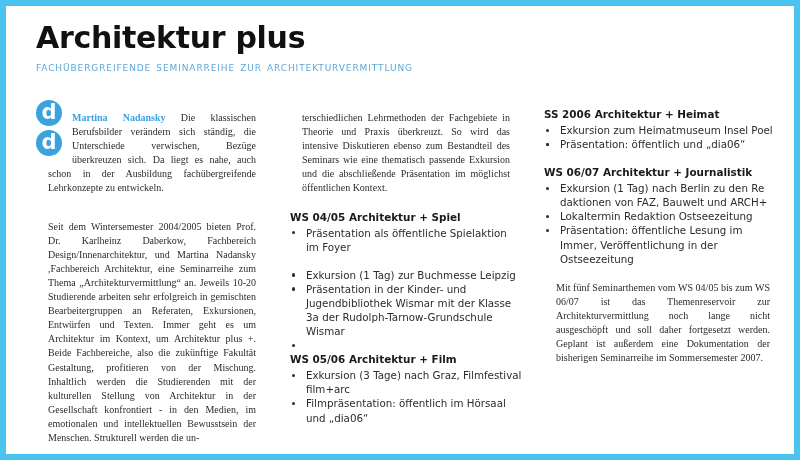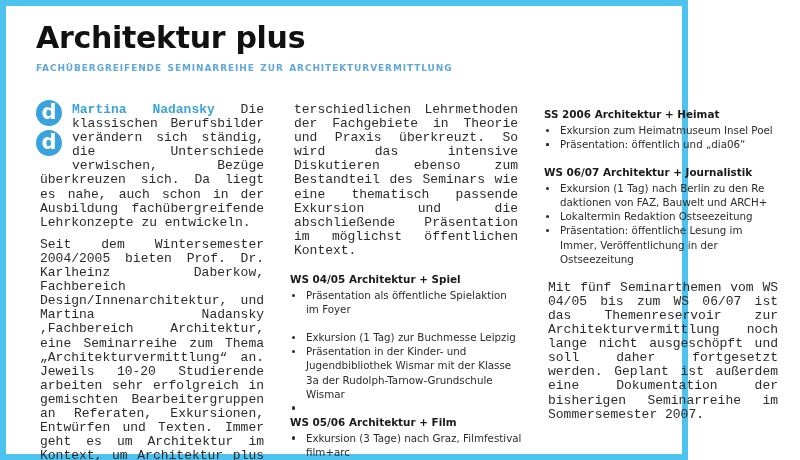--- a/index.html
+++ b/index.html
@@ -9,21 +9,21 @@
   }
   body {
     width: 800px;
     height: 460px;
     overflow: hidden;
     font-family: "DejaVu Sans", sans-serif;
   }
 
   .page {
     position: relative;
-    width: 688px;
+    width: 800px;
     height: 460px;
     box-sizing: border-box;
     background: #ffffff;
     border: 6px solid #4cc3ef;
   }
 
   .inner {
     position: absolute;
     left: 30px;
     top: 8px;
@@ -41,21 +41,21 @@
     font-size: 30px;
     font-weight: bold;
     color: #111111;
     letter-spacing: -0.3px;
     line-height: 1.05;
     margin: 8px 0 0 0;
   }
   .subtitle {
     font-family: "DejaVu Sans", sans-serif;
     font-size: 13.2px;
-    font-weight: bold;
+    font-weight: normal;
     color: #5fa8d8;
     font-variant: small-caps;
     text-transform: lowercase;
     letter-spacing: 0.9px;
     margin: 5px 0 16px 0;
     white-space: nowrap;
   }
 
   
   .columns {
@@ -69,26 +69,26 @@
   }
   .col {
     width: 232px;
     flex: 0 0 232px;
     position: relative;
   }
   .col-right { width: 238px; flex: 0 0 238px; }
 
   
   .body-text {
-    font-family: Liberation Mono, monospace;
-    font-size: 13px;
+    font-family: Liberation Serif, serif;
+    font-size: 10px;
     line-height: 14.1px;
     color: #2b2b2b;
     text-align: justify;
-    margin: 4px;
+    margin: 12px;
     hyphens: manual;
   }
 
   .author {
     color: #3aa3dd;
     font-weight: bold;
   }
 
   
   .logo-wrap {

